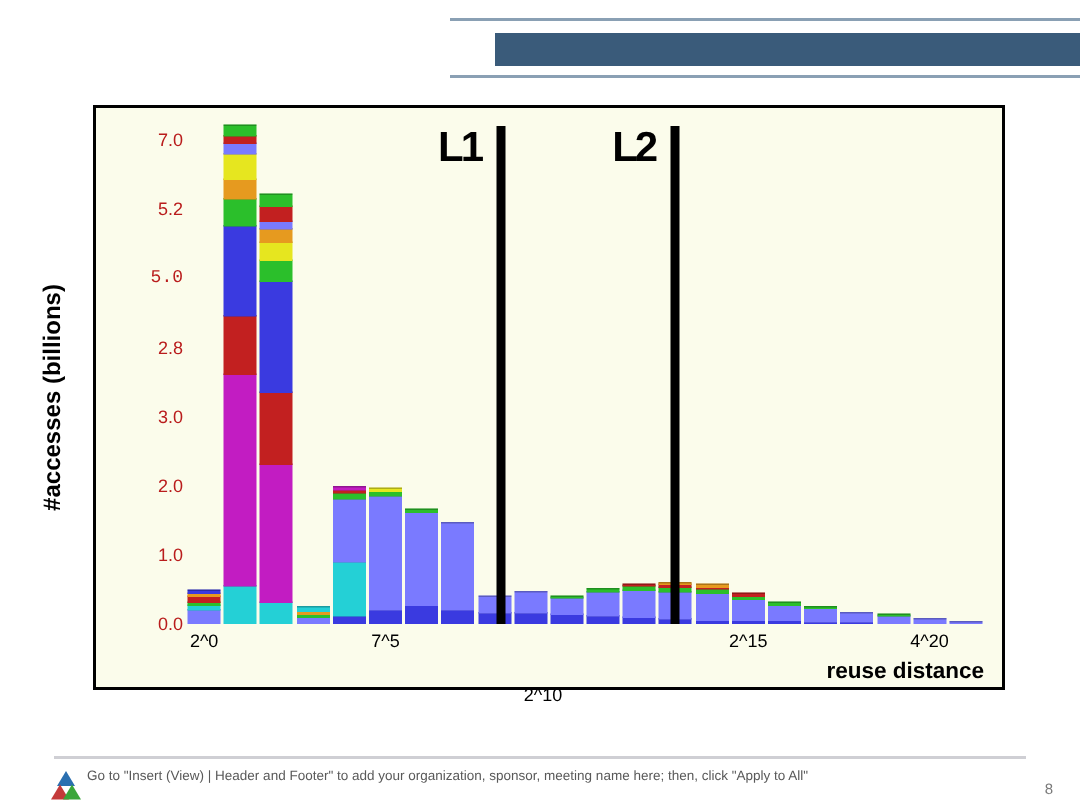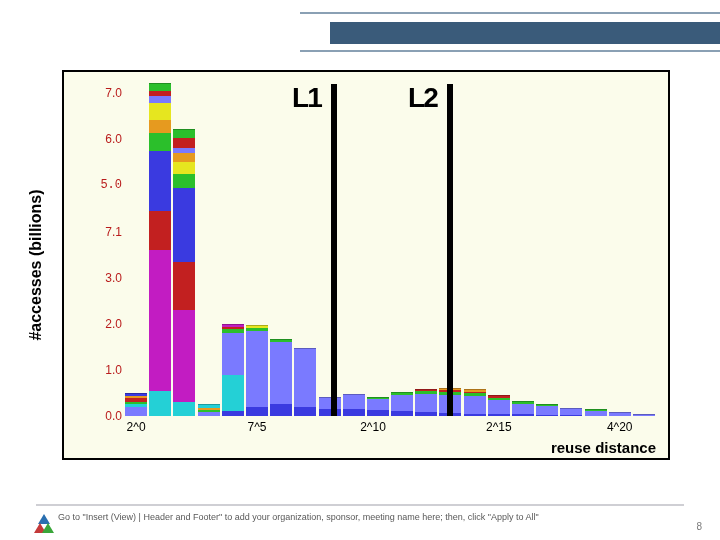--- a/index.html
+++ b/index.html
@@ -39,23 +39,23 @@
 <div class="hdr-bar"></div>
 <div class="hdr-line-bot"></div>
 
 <div class="chartbox">
   <div class="ylabel">#accesses (billions)</div>
   <div class="yaxis" id="yaxis">
         <div class="ytick" style="bottom: 0px;">0.0</div>
         <div class="ytick" style="bottom: 46.1111px;">1.0</div>
         <div class="ytick" style="bottom: 92.2222px;">2.0</div>
         <div class="ytick" style="bottom: 138.333px; text-align: right;">3.0</div>
-        <div class="ytick" style="bottom: 184.444px;">7.1</div>
+        <div class="ytick" style="bottom: 184.444px;">2.8</div>
         <div class="ytick" style="bottom: 230.556px; font-family: Liberation Mono, monospace;">5.0</div>
-        <div class="ytick" style="bottom: 276.667px;">6.0</div>
+        <div class="ytick" style="bottom: 276.667px;">5.2</div>
         <div class="ytick" style="bottom: 322.778px;">7.0</div>
       </div>
   <div class="plot" id="plot">
     <div class="bars" id="bars">
           <div class="bar" style="left: 1.09091px; height: 21.6722px;">
             <div class="seg" style="bottom: 0px; height: 9.22222px; background: rgb(122, 122, 255); border-top: 1px solid rgba(0, 0, 0, 0.25);"></div>
             <div class="seg" style="bottom: 9.22222px; height: 2.30556px; background: rgb(36, 208, 214); border-top: 1px solid rgba(0, 0, 0, 0.25);"></div>
             <div class="seg" style="bottom: 11.5278px; height: 2.30556px; background: rgb(43, 191, 43); border-top: 1px solid rgba(0, 0, 0, 0.25);"></div>
             <div class="seg" style="bottom: 13.8333px; height: 4.61111px; background: rgb(194, 32, 32); border-top: 1px solid rgba(0, 0, 0, 0.25);"></div>
             <div class="seg" style="bottom: 18.4444px; height: 1.84444px; background: rgb(230, 154, 31); border-top: 1px solid rgba(0, 0, 0, 0.25);"></div>
@@ -185,21 +185,21 @@
         </div>
   <div class="marker" style="left: 207.382px;"></div>
         <div class="marker-lbl" style="left: 182.382px;">L1</div>
         <div class="marker" style="left: 323.455px;"></div>
         <div class="marker-lbl" style="left: 298.455px;">L2</div>
       </div>
   <div class="xaxis" id="xaxis">
     <div class="xlabel">reuse distance</div>
   <div class="xtick" style="left: 12.0909px;">2^0</div>
         <div class="xtick" style="left: 133px;">7^5</div>
-        <div class="xtick" style="left: 249px;">2^10</div>
+        <div class="xtick" style="left: 238px; margin-top: 36px;">2^10</div>
         <div class="xtick" style="left: 374.818px;">2^15</div>
         <div class="xtick" style="left: 495.727px;">4^20</div>
       </div>
 </div>
 
 <div class="foot-line"></div>
 <div class="foot-text">Go to "Insert (View) | Header and Footer" to add your organization, sponsor, meeting name here; then, click "Apply to All"</div>
 <div class="logo">
   <span class="tri" style="left:4px;top:0;border-width:0 6px 10px 6px;border-color:transparent transparent #2a6fb0 transparent"></span>
   <span class="tri" style="left:0;top:9px;border-width:0 6px 10px 6px;border-color:transparent transparent #c43a3a transparent"></span>

